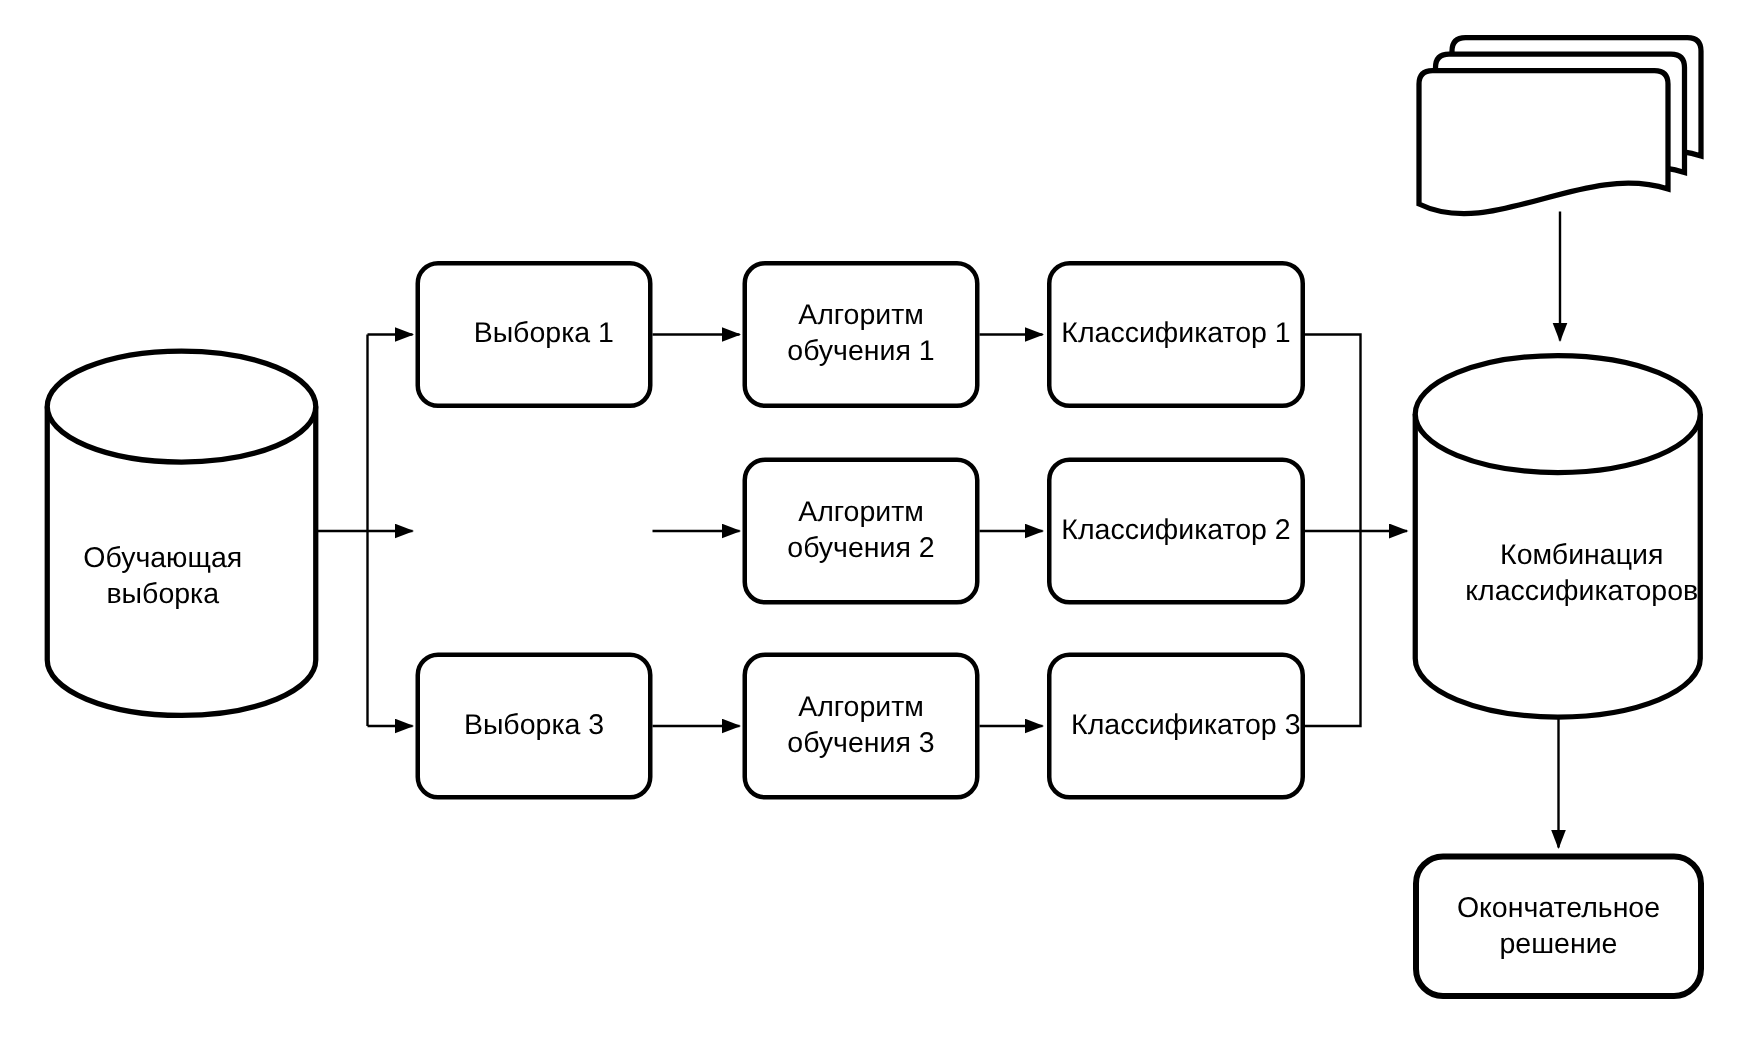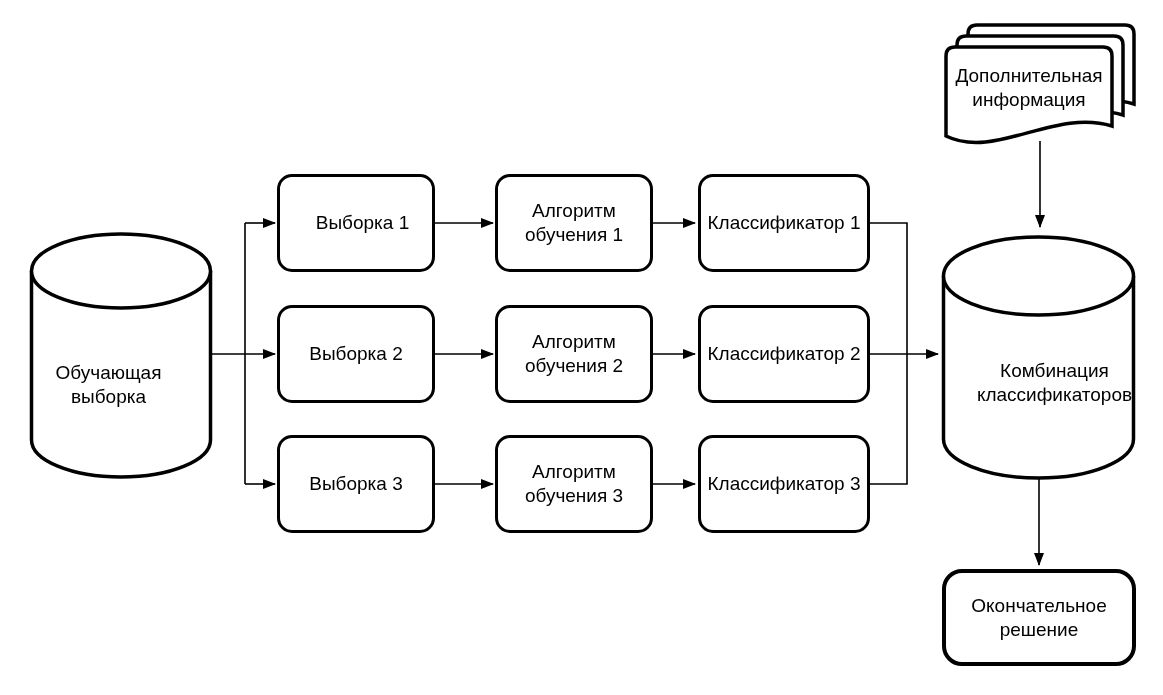--- a/index.html
+++ b/index.html
@@ -107,23 +107,20 @@
   </svg>
 
   <div class="shape-label" style="left:30px; top:330px; width:157px; height:110px;">
     <span>Обучающая
 выборка</span>
   </div>
 
   <div class="node rounded-box" style="left:277px; top:174px; width:158px; height:98px;padding-left:13px;">
     <span>Выборка 1</span>
   </div>
-  <div class="node rounded-box" style="left:277px; top:305px; width:158px; height:98px;">
-    <span>Выборка 2</span>
-  </div>
   <div class="node rounded-box" style="left:277px; top:435px; width:158px; height:98px;">
     <span>Выборка 3</span>
   </div>
 
   <div class="node rounded-box" style="left:495px; top:174px; width:158px; height:98px;">
     <span>Алгоритм
 обучения 1</span>
   </div>
   <div class="node rounded-box" style="left:495px; top:305px; width:158px; height:98px;">
     <span>Алгоритм
@@ -133,32 +130,28 @@
     <span>Алгоритм
 обучения 3</span>
   </div>
 
   <div class="node rounded-box" style="left:698px; top:174px; width:172px; height:98px;">
     <span>Классификатор 1</span>
   </div>
   <div class="node rounded-box" style="left:698px; top:305px; width:172px; height:98px;">
     <span>Классификатор 2</span>
   </div>
-  <div class="node rounded-box" style="left:698px; top:435px; width:172px; height:98px;">
+  <div class="node rounded-box" style="left:698px; top:435px; width:172px; height:98px;justify-content:flex-end;">
     <span>Классификатор 3</span>
   </div>
 
   <div class="shape-label" style="left:942px; top:330px; width:193px; height:106px;padding-left:32px;">
     <span>Комбинация
 классификаторов</span>
   </div>
 
-  <div class="shape-label" style="left:946px; top:58px; width:166px; height:60px;">
-    <span>Дополнительная
-информация</span>
-  </div>
 
   <div class="node rect-box" style="left:942px; top:569px; width:194px; height:97px;border-radius:20px;">
     <span>Окончательное
 решение</span>
   </div>
 
 </div>
 
 </body></html>

